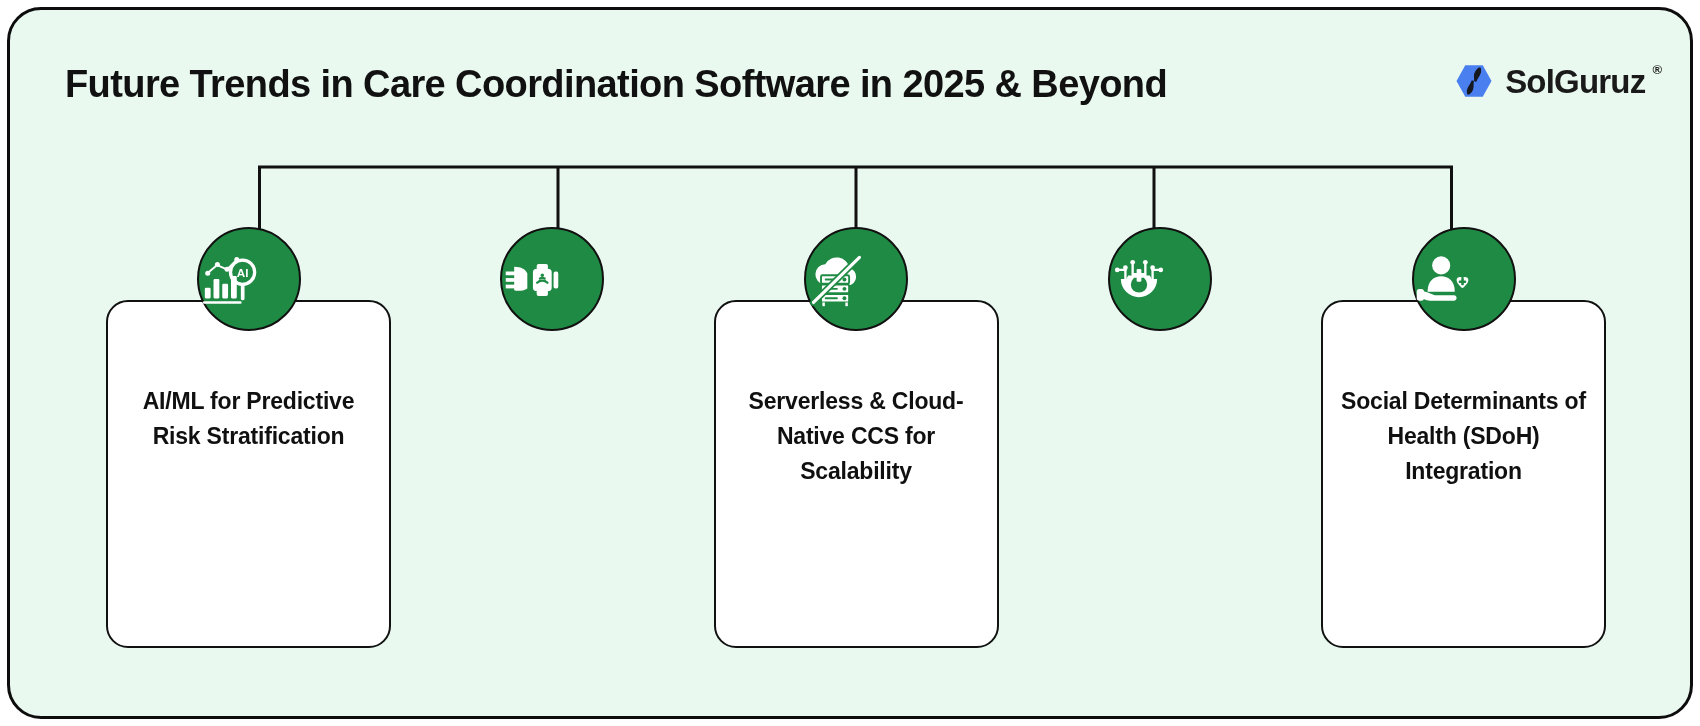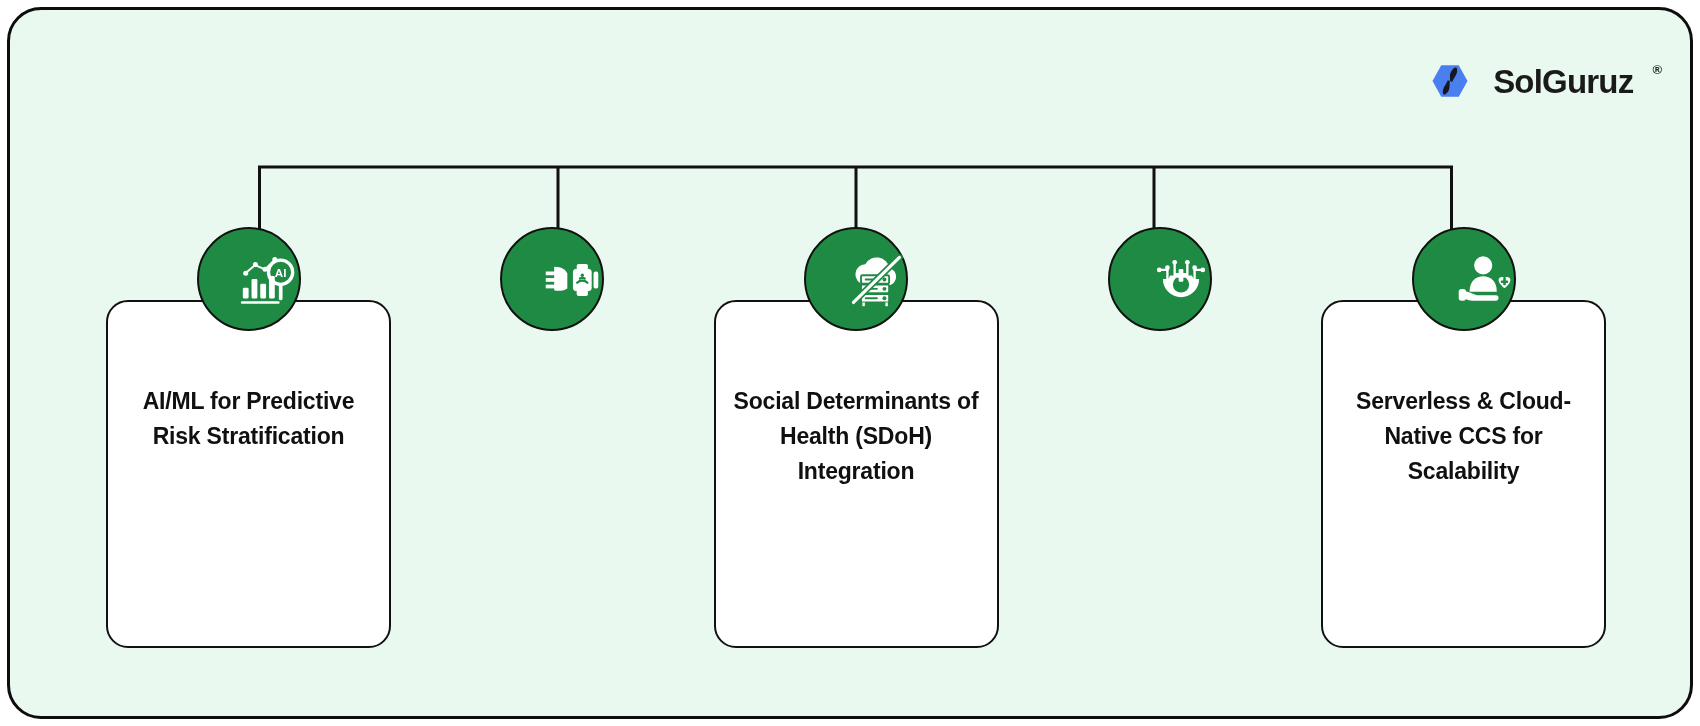--- a/index.html
+++ b/index.html
@@ -33,21 +33,21 @@
     font-weight:bold;
     letter-spacing:-0.6px;
     color:#111111;
     white-space:nowrap;
   }
   .brand {
     position:absolute;
     right:28px; top:50px;
     display:flex;
     align-items:center;
-    gap:22px;
+    gap:10px;
   }
   .brand-mark { width:42px; height:42px; display:block; }
   .brand-text {
     font-size:33px;
     font-weight:bold;
     color:#1a1a1a;
     letter-spacing:-0.8px;
     line-height:1;
   }
   .brand-reg {
@@ -109,31 +109,32 @@
     display:flex;
     justify-content:center;
   }
   .bubble {
     width:104px; height:104px;
     border-radius:50%;
     background:#1f8a43;
     border:2.5px solid #111111;
     display:flex;
     align-items:center;
-    justify-content:flex-end;
+    justify-content:flex-start;
     pointer-events:auto;
   }
   .bubble svg { display:block; }
 </style>
 </head>
 <body>
 
 <div class="frame">
 
   <div class="header">
+    <div class="page-title">Future Trends in Care Coordination Software in 2025 &amp; Beyond</div>
 
     <div class="brand">
       <svg class="brand-mark" viewBox="0 0 48 48">
         <polygon points="14,6 34,6 44,24 34,42 14,42 4,24" fill="#4a7ff0"></polygon>
         <path d="M30 9 C20 16, 26 21, 24 24 C22 28, 15 31, 18 39 C24 33, 21 28, 24 24 C27 20, 34 17, 30 9 Z" fill="#15181f"></path>
         <path d="M29.5 8.5 C22 14, 25.5 20, 24 24 L26.5 25 C29 19, 34 15, 31.5 8.5 Z" fill="#15181f"></path>
         <path d="M18.5 39.5 C26 34, 22.5 28, 24 24 L21.5 23 C19 29, 14 33, 16.5 39.5 Z" fill="#15181f"></path>
       </svg>
       <span class="brand-text">SolGuruz</span>
       <span class="brand-reg">®</span>
@@ -152,25 +153,25 @@
   </svg>
 
   <div class="cards">
 
     <div class="card">
       <div class="card-title">AI/ML for Predictive Risk Stratification</div>
     </div>
 
 
     <div class="card">
+      <div class="card-title">Serverless &amp; Cloud-Native CCS for Scalability</div>
+    </div>
+
+    <div class="card">
       <div class="card-title">Social Determinants of Health (SDoH) Integration</div>
-    </div>
-
-    <div class="card">
-      <div class="card-title">Serverless &amp; Cloud-Native CCS for Scalability</div>
     </div>
 
 
   </div>
 
   <div class="bubbles">
 
     <div class="bubble-slot">
       <div class="bubble">
         <svg width="62" height="62" viewBox="0 0 64 64">

